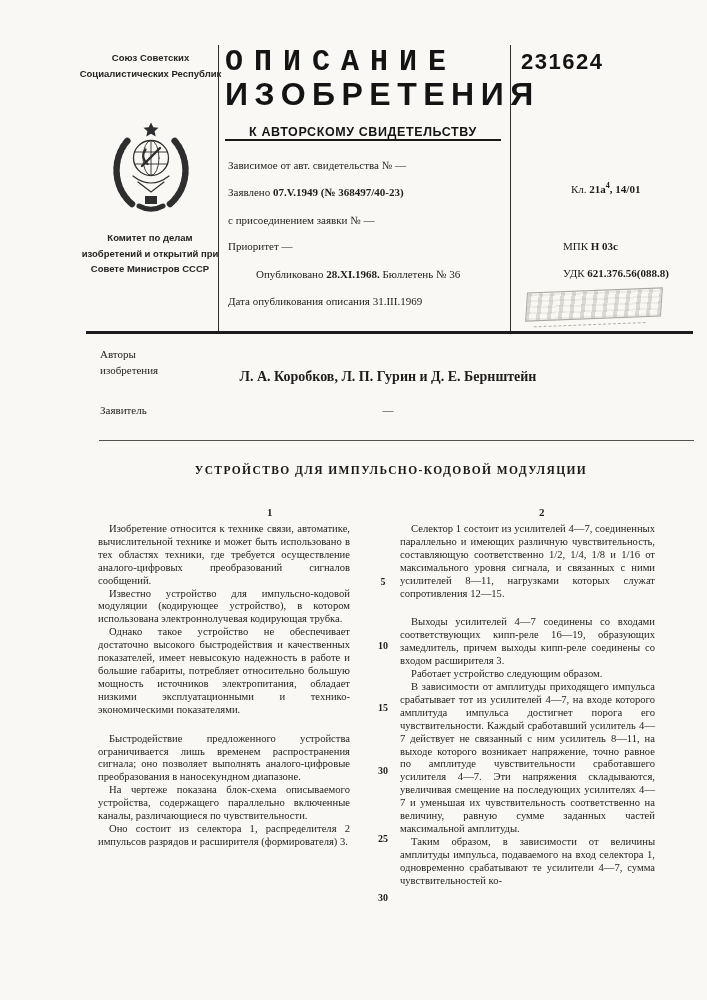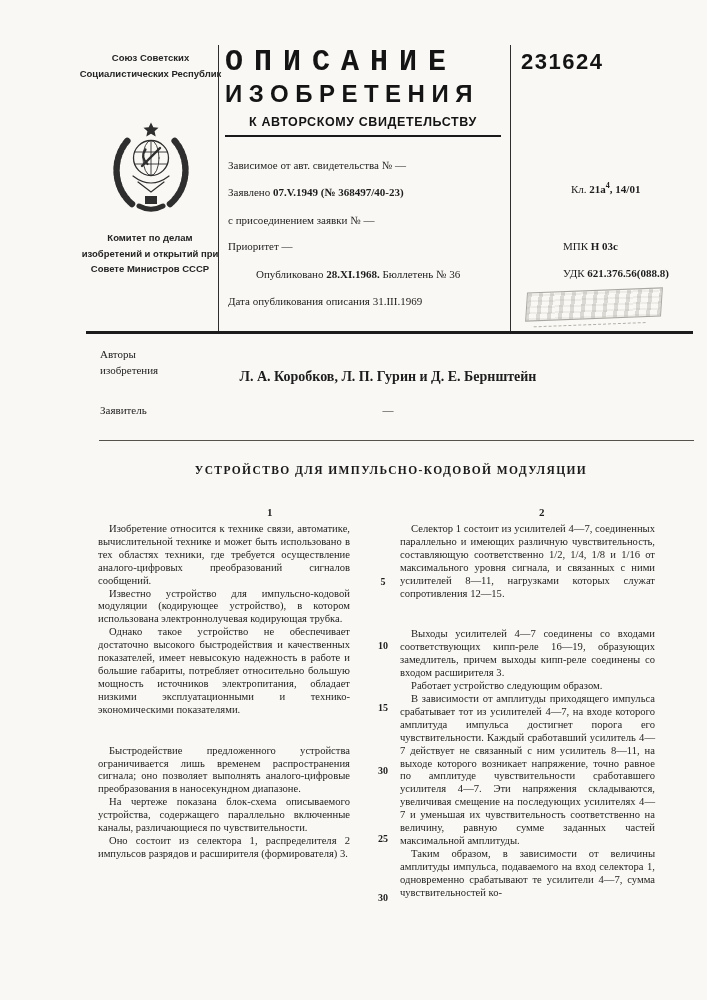--- a/index.html
+++ b/index.html
@@ -28,26 +28,26 @@
   .v2{left:510px;}
 
   
   .doc-head{position:absolute;left:225px;top:45px;width:276px;color:#141414;}
   .doc-line1{
     font-family:Liberation Mono, monospace;font-weight:bold;
     font-size:30px;line-height:34px;letter-spacing:11px;white-space:nowrap;
   }
   .doc-line2{
     font-family:"Liberation Sans","DejaVu Sans",sans-serif;font-weight:bold;
-    font-size:24px;line-height:30px;letter-spacing:6.5px;white-space:nowrap;
+    font-size:32px;line-height:30px;letter-spacing:6.5px;white-space:nowrap;
   }
   .doc-sub{
     font-family:"Liberation Sans","DejaVu Sans",sans-serif;font-weight:bold;
-    font-size:12.5px;letter-spacing:.6px;text-align:center;margin-top:6px;
-    padding-bottom:6px;border-bottom:2px solid #1a1a1a;
+    font-size:12.5px;letter-spacing:.6px;text-align:center;margin-top:16px;
+    border-bottom:2px solid #1a1a1a;
   }
   .patent-number{
     position:absolute;left:521px;top:45px;
     font-family:"Liberation Sans","DejaVu Sans",sans-serif;font-weight:bold;
     font-size:22px;line-height:34px;letter-spacing:1.5px;color:#141414;
   }
 
   
   .filing-row{position:absolute;left:228px;font-size:11px;white-space:nowrap;color:#1d1d1d;}
   .fr1{top:159px;} .fr2{top:186px;} .fr3{top:214px;}
@@ -90,21 +90,21 @@
   }
   .col-num{position:absolute;top:506px;font-size:11px;font-weight:bold;}
   .cn1{left:267px;} .cn2{left:539px;}
   .col{
     position:absolute;top:523px;font-size:10.6px;line-height:12.9px;
     text-align:justify;color:#1e1e1e;
   }
   .col1{left:98px;width:252px;}
   .col2{left:400px;width:255px;}
   .col p{margin:0;text-indent:11px;}
-  .col p.gap{margin-top:28px;}
+  .col p.gap{margin-top:16px;}
   .gutter-num{
     position:absolute;left:372px;width:22px;text-align:center;
     font-size:10px;font-weight:bold;line-height:13px;color:#1e1e1e;
   }
   .g1{top:575px;} .g2{top:639px;} .g3{top:701px;}
   .g4{top:764px;} .g5{top:832px;} .g6{top:891px;}
 </style>
 </head>
 <body>
 

